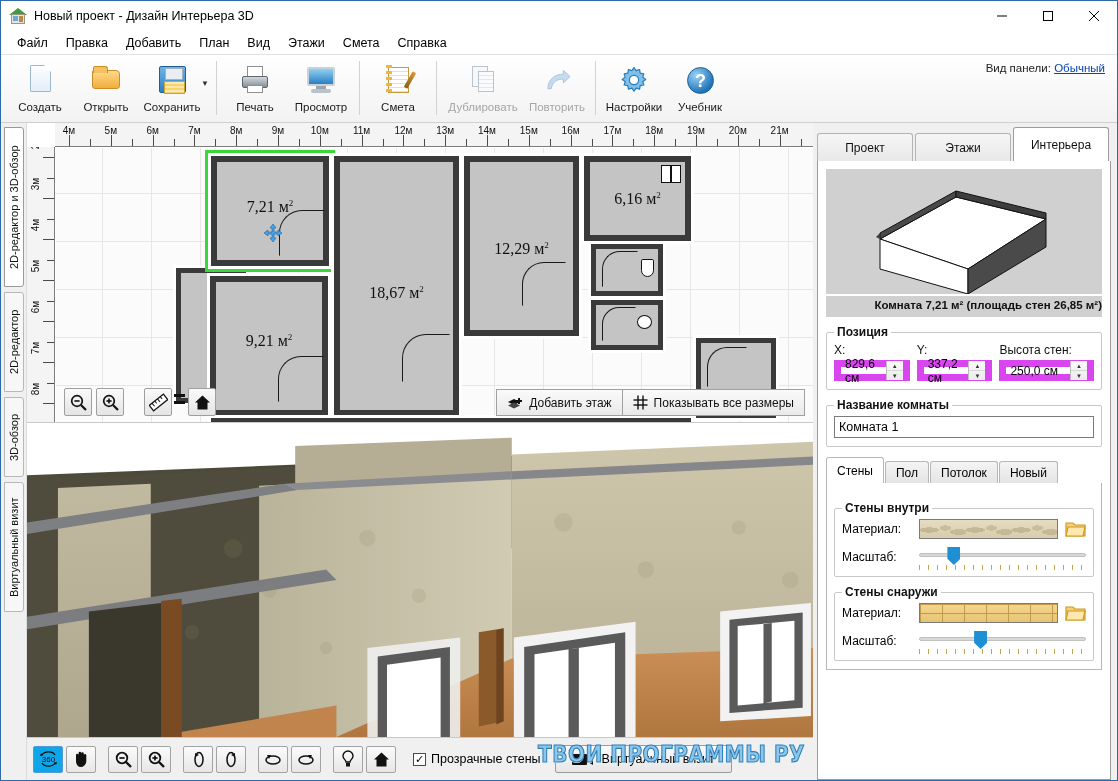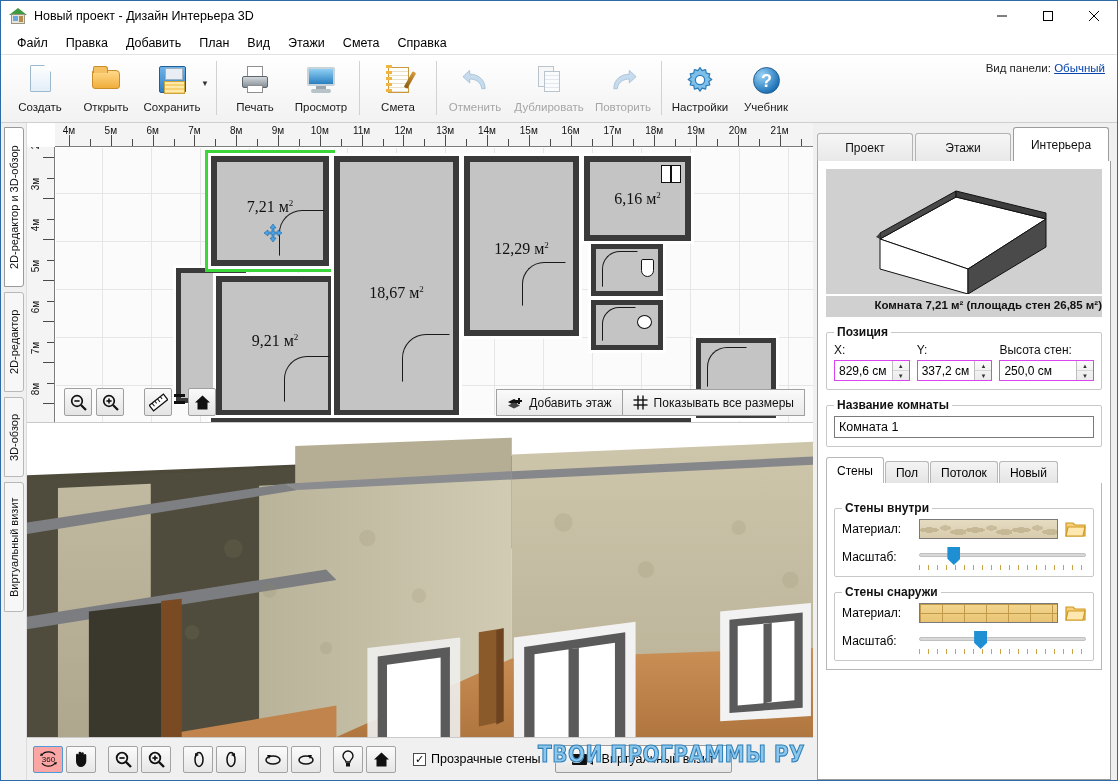--- a/index.html
+++ b/index.html
@@ -335,21 +335,21 @@
     display: flex; align-items: center;
     padding: 0 6px;
     position: relative;
   }
   .bb-btn {
     width: 30px; height: 27px; margin-right: 3px;
     background: linear-gradient(#fbfbfb,#e6e6e6);
     border: 1px solid #a3a3a3; border-radius: 2px;
     display: flex; align-items: center; justify-content: center;
   }
-  .bb-btn.active { background: #fca5a5; border-color: #4f9ad8; }
+  .bb-btn.active { background: #0ea5e9; border-color: #4f9ad8; }
   .bb-gap { width: 9px; }
   .chk-wrap { display: flex; align-items: center; gap: 5px; margin-left: 14px; font-size: 12.5px; }
   .chk {
     width: 13px; height: 13px; background: #fff; border: 1px solid #4a4a4a;
     display: flex; align-items:center; justify-content:center;
   }
   .chk:after { content: "✓"; font-size: 11px; color: #000; line-height: 1; }
   .visit-btn {
     margin-left: 14px; height: 28px;
     background: linear-gradient(#fafafa,#e6e6e6);
@@ -408,21 +408,21 @@
     margin: 8px 0 0 0; padding: 4px 7px 8px 7px;
   }
   fieldset.grp > legend {
     font-size: 12px; font-weight: bold; color: #111; padding: 0 3px;
   }
   .pos-row { display: flex; gap: 7px; }
   .pos-col { flex: 1; }
   .pos-col.wide { flex: 1.25; }
   .fld-lbl { font-size: 12px; color: #111; margin-bottom: 3px; }
   .spin {
-    height: 21px; border: 1px solid #d946ef; background:#fff;
+    height: 21px; border: 7px solid #d946ef; background:#fff;
     display: flex; align-items: center;
   }
   .spin .val { flex: 1; padding-left: 4px; font-size: 12px; color:#000; }
   .spin .arrows {
     width: 17px; height: 19px; border-left: 1px solid #bdbdbd;
     display: flex; flex-direction: column;
     background: linear-gradient(#fafafa,#ebebeb);
   }
   .spin .arrows div {
     flex: 1; display: flex; align-items: center; justify-content: center;
@@ -583,28 +583,20 @@
             <div class="pad"></div>
             <div class="rings"></div>
             <div class="pen"></div>
           </div>
       </div>
       <div class="lbl">Смета</div>
     </div>
 
     <div class="tb-sep"></div>
 
-    <div class="tb-btn disabled">
-      <div class="tb-ico">
-        <svg class="ico-undo" viewBox="0 0 28 24">
-          <path d="M24 21 C24 11 16 6 8 6 L8 2 L1 8.5 L8 15 L8 11 C13.5 11 19.5 13.5 20.5 21 Z" fill="#c6dcee" stroke="#a9c3d8" stroke-width="1"></path>
-        </svg>
-      </div>
-      <div class="lbl">Отменить</div>
-    </div>
 
     <div class="tb-btn disabled" style="width:82px">
       <div class="tb-ico">
         <div class="ico-dup">
             <div class="p1"></div>
             <div class="p2"></div>
           </div>
       </div>
       <div class="lbl">Дублировать</div>
     </div>
@@ -748,21 +740,21 @@
                  border-color:#1a1a1a transparent transparent #1a1a1a; border-width:1.6px;
                  border-radius:50% 0 0 0;"></div>
             <div class="move-handle" style="left:47px; top:62px;">
               <svg width="18" height="18" viewBox="0 0 18 18">
                 <path d="M9 0 L12 4 H10 V8 H14 V6 L18 9 L14 12 V10 H10 V14 H12 L9 18 L6 14 H8 V10 H4 V12 L0 9 L4 6 V8 H8 V4 H6 Z" fill="#4aa3e8" stroke="#2a6fa8" stroke-width="0.7"></path>
               </svg>
             </div>
           </div>
           <div class="sel-ring" style="left:149px; top:2px; width:130px; height:122px;"></div>
 
-          <div class="room" style="left:160px; top:128px; width:118px; height:140px;">
+          <div class="room" style="left:154px; top:128px; width:118px; height:140px;">
             <div class="area" style="top:50px;">
               <span>9,21</span>&nbsp;<span>м</span><sup>2</sup>
             </div>
             <div class="door-arc" style="left:62px; top:74px; width:46px; height:46px;
                  border-color:#1a1a1a transparent transparent #1a1a1a;
                  border-radius:50% 0 0 0;"></div>
           </div>
 
           <div class="room" style="left:278px; top:8px; width:125px; height:260px;">
             <div class="area" style="top:122px;">

